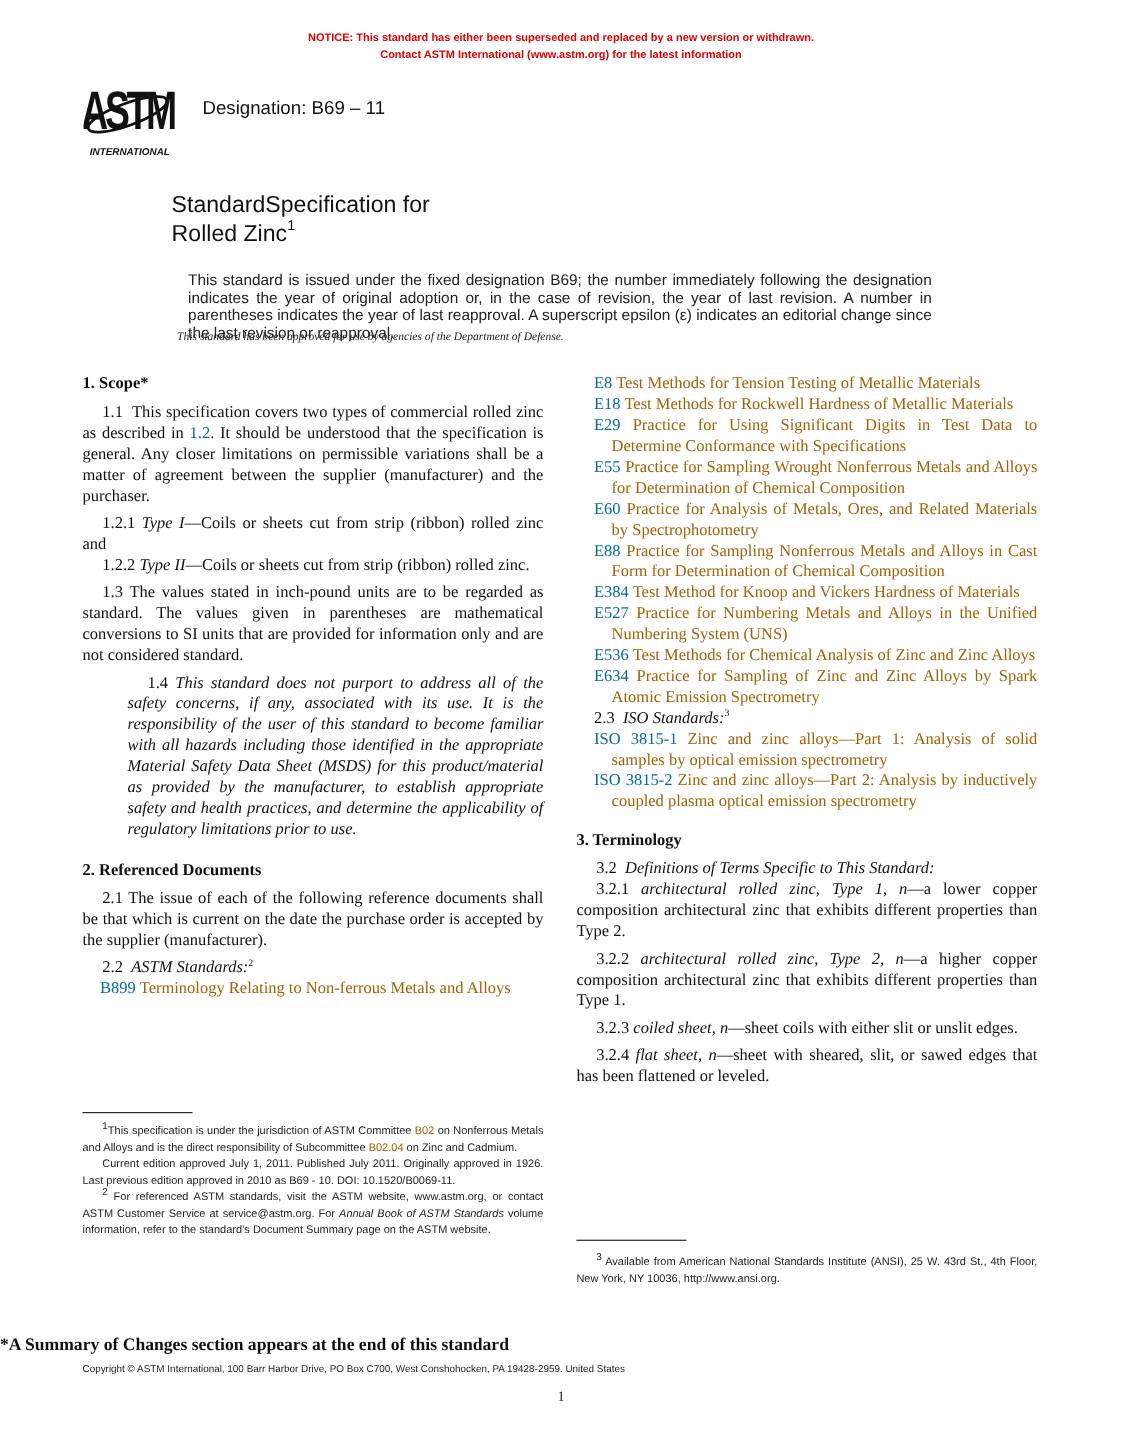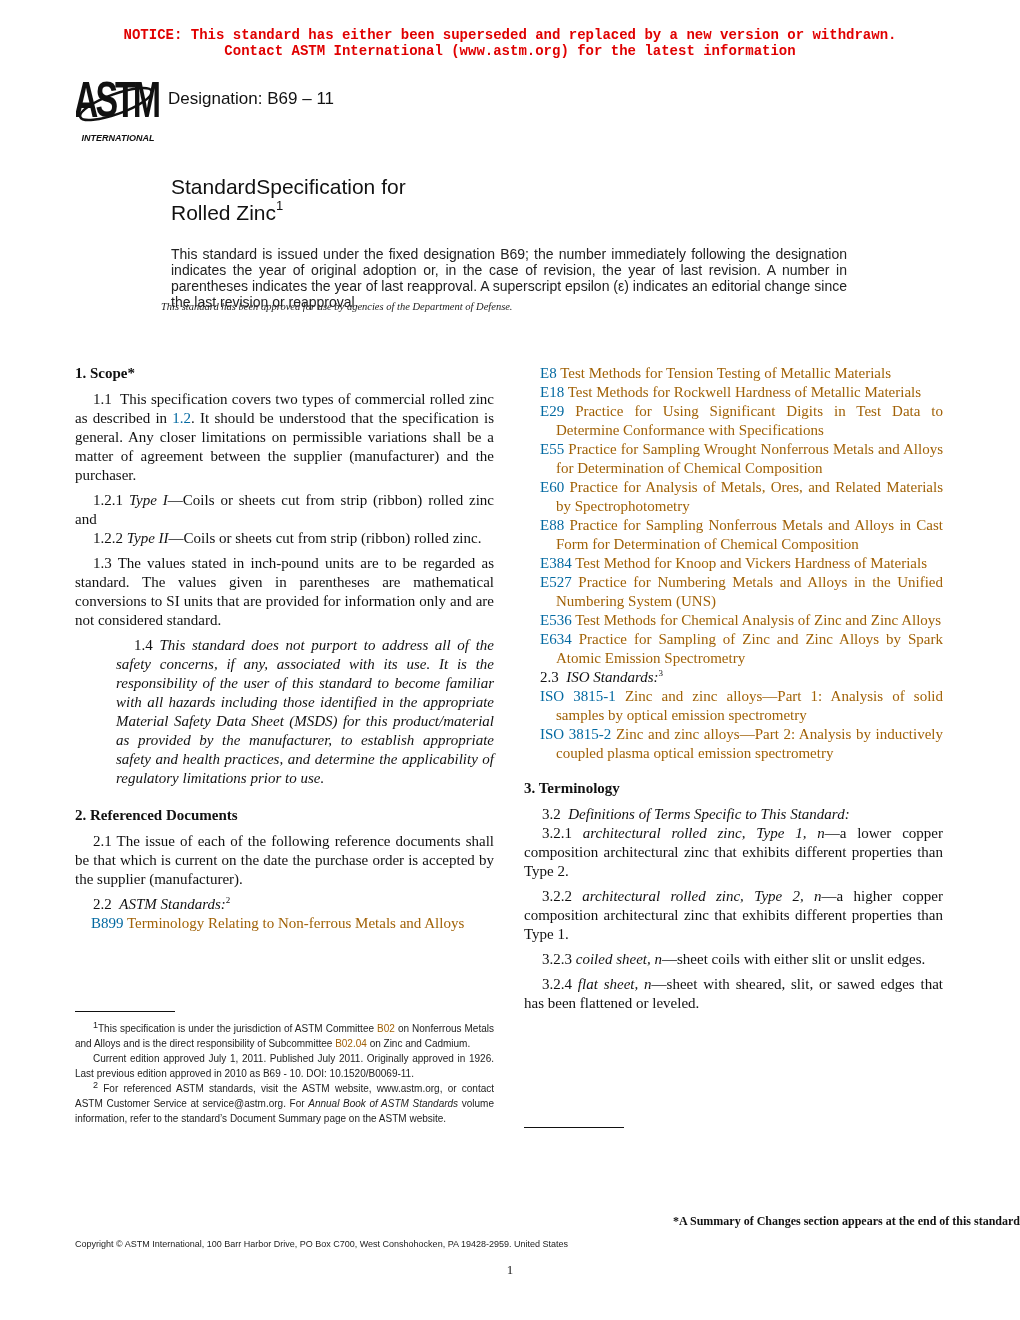--- a/index.html
+++ b/index.html
@@ -1,34 +1,34 @@
 <!DOCTYPE html>
 <html><head>
   <meta charset="utf-8">
   <style>
     html, body { margin: 0; padding: 0; background: #ffffff; }
     body { width: 1020px; height: 1320px; position: relative; overflow: hidden; color: #111; }
 
     .notice { position: absolute; top: 27px; left: 0; width: 1020px; text-align: center;
-      color: #e00000; font-family: Liberation Mono, monospace; font-weight: bold; font-size: 14px; line-height: 16px; }
+      color: #e00000; font-family: Liberation Sans, sans-serif; font-weight: bold; font-size: 10px; line-height: 16px; }
 
     .logo { position: absolute; left: 76px; top: 74px; width: 84px; height: 70px; }
-    .designation { position: absolute; left: 168px; top: 89px; font-family: "Liberation Sans", sans-serif;
+    .designation { position: absolute; left: 184px; top: 89px; font-family: "Liberation Sans", sans-serif;
       font-size: 17px; color: #111; }
 
-    .title { position: absolute; left: 171px; top: 174px; font-family: "Liberation Sans", sans-serif;
+    .title { position: absolute; left: 156px; top: 174px; font-family: "Liberation Sans", sans-serif;
       font-size: 21px; line-height: 26px; color: #111; }
     .title sup { font-size: 13px; position: relative; top: -2px; }
 
     .issued { position: absolute; left: 171px; top: 246px; width: 676px; font-family: "Liberation Sans", sans-serif;
       font-size: 14px; line-height: 16px; color: #222; text-align: justify; }
     .dod { position: absolute; left: 161px; top: 301px; font-family: "Liberation Serif", serif; font-style: italic;
       font-size: 10.5px; color: #222; }
 
-    .col { position: absolute; top: 364px; font-family: "Liberation Serif", serif; font-size: 15px; line-height: 19px; color: #111; }
+    .col { position: absolute; top: 340px; font-family: "Liberation Serif", serif; font-size: 15px; line-height: 19px; color: #111; }
     .col.left { left: 75px; width: 419px; }
     .col.right { left: 524px; width: 419px; }
 
     .h { font-weight: bold; margin: 0 0 7px 0; font-size: 15px; }
     .p { text-align: justify; text-indent: 18px; margin: 0 0 6px 0; }
     .p.tight { margin-bottom: 0; }
     .p.i { font-style: italic; margin-left: 41px; }
     .p .num { font-style: normal; }
     .it { font-style: italic; }
     .red { color: #0369a1; }
@@ -37,22 +37,22 @@
     .sub { text-indent: 0; padding-left: 16px; margin: 0; }
     sup { font-size: 9px; line-height: 0; }
 
     .fn-rule { width: 100px; border-top: 1px solid #111; margin: 0; }
     .footnotes { position: absolute; font-family: "Liberation Sans", "DejaVu Sans", sans-serif; font-size: 10px;
       line-height: 15px; color: #222; text-align: justify; }
     .footnotes .fp { text-indent: 18px; margin: 0; }
     .fn-left { left: 75px; top: 1011px; width: 419px; }
     .fn-right { left: 524px; top: 1127px; width: 419px; }
 
-    .summary { position: absolute; top: 1214px; left: 0; width: 1020px; text-align: right; font-family: "Liberation Serif", serif;
-      font-weight: bold; font-size: 12px; color: #111; }
+    .summary { position: absolute; top: 1214px; left: 0; width: 1020px; text-align: left; font-family: "Liberation Serif", serif;
+      font-weight: bold; font-size: 16px; color: #111; }
     .copyright { position: absolute; top: 1239px; left: 75px; font-family: "Liberation Sans", sans-serif; font-size: 9px; color: #222; }
     .pagenum { position: absolute; top: 1262px; left: 0; width: 1020px; text-align: center; font-family: "Liberation Serif", serif;
       font-size: 13px; color: #222; }
   </style>
 </head>
 <body>
 
 <div class="notice">
   <div>NOTICE: This standard has either been superseded and replaced by a new version or withdrawn.</div>
   <div>Contact ASTM International (www.astm.org) for the latest information</div>
@@ -141,17 +141,20 @@
   <p class="fp">Current edition approved July 1, 2011. Published July 2011. Originally approved in 1926. Last previous edition approved in 2010 as B69 - 10. DOI: 10.1520/B0069-11.</p>
   <p class="fp">
     <sup>2</sup> <span>For referenced ASTM standards, visit the ASTM website, www.astm.org, or contact ASTM Customer Service at service@astm.org. For</span>
     <span class="it">Annual Book of ASTM Standards</span>
     <span>volume information, refer to the standard’s Document Summary page on the ASTM website.</span>
   </p>
 </div>
 
 <div class="footnotes fn-right">
   <div class="fn-rule"></div>
+  <p class="fp" style="margin-top:12px">
+    <sup>3</sup> <span>Available from American National Standards Institute (ANSI), 25 W. 43rd St., 4th Floor, New York, NY 10036, http://www.ansi.org.</span>
+  </p>
 </div>
 
 <div class="summary">*A Summary of Changes section appears at the end of this standard</div>
 <div class="copyright">Copyright © ASTM International, 100 Barr Harbor Drive, PO Box C700, West Conshohocken, PA 19428-2959. United States</div>
 <div class="pagenum">1</div>
 
 </body></html>

